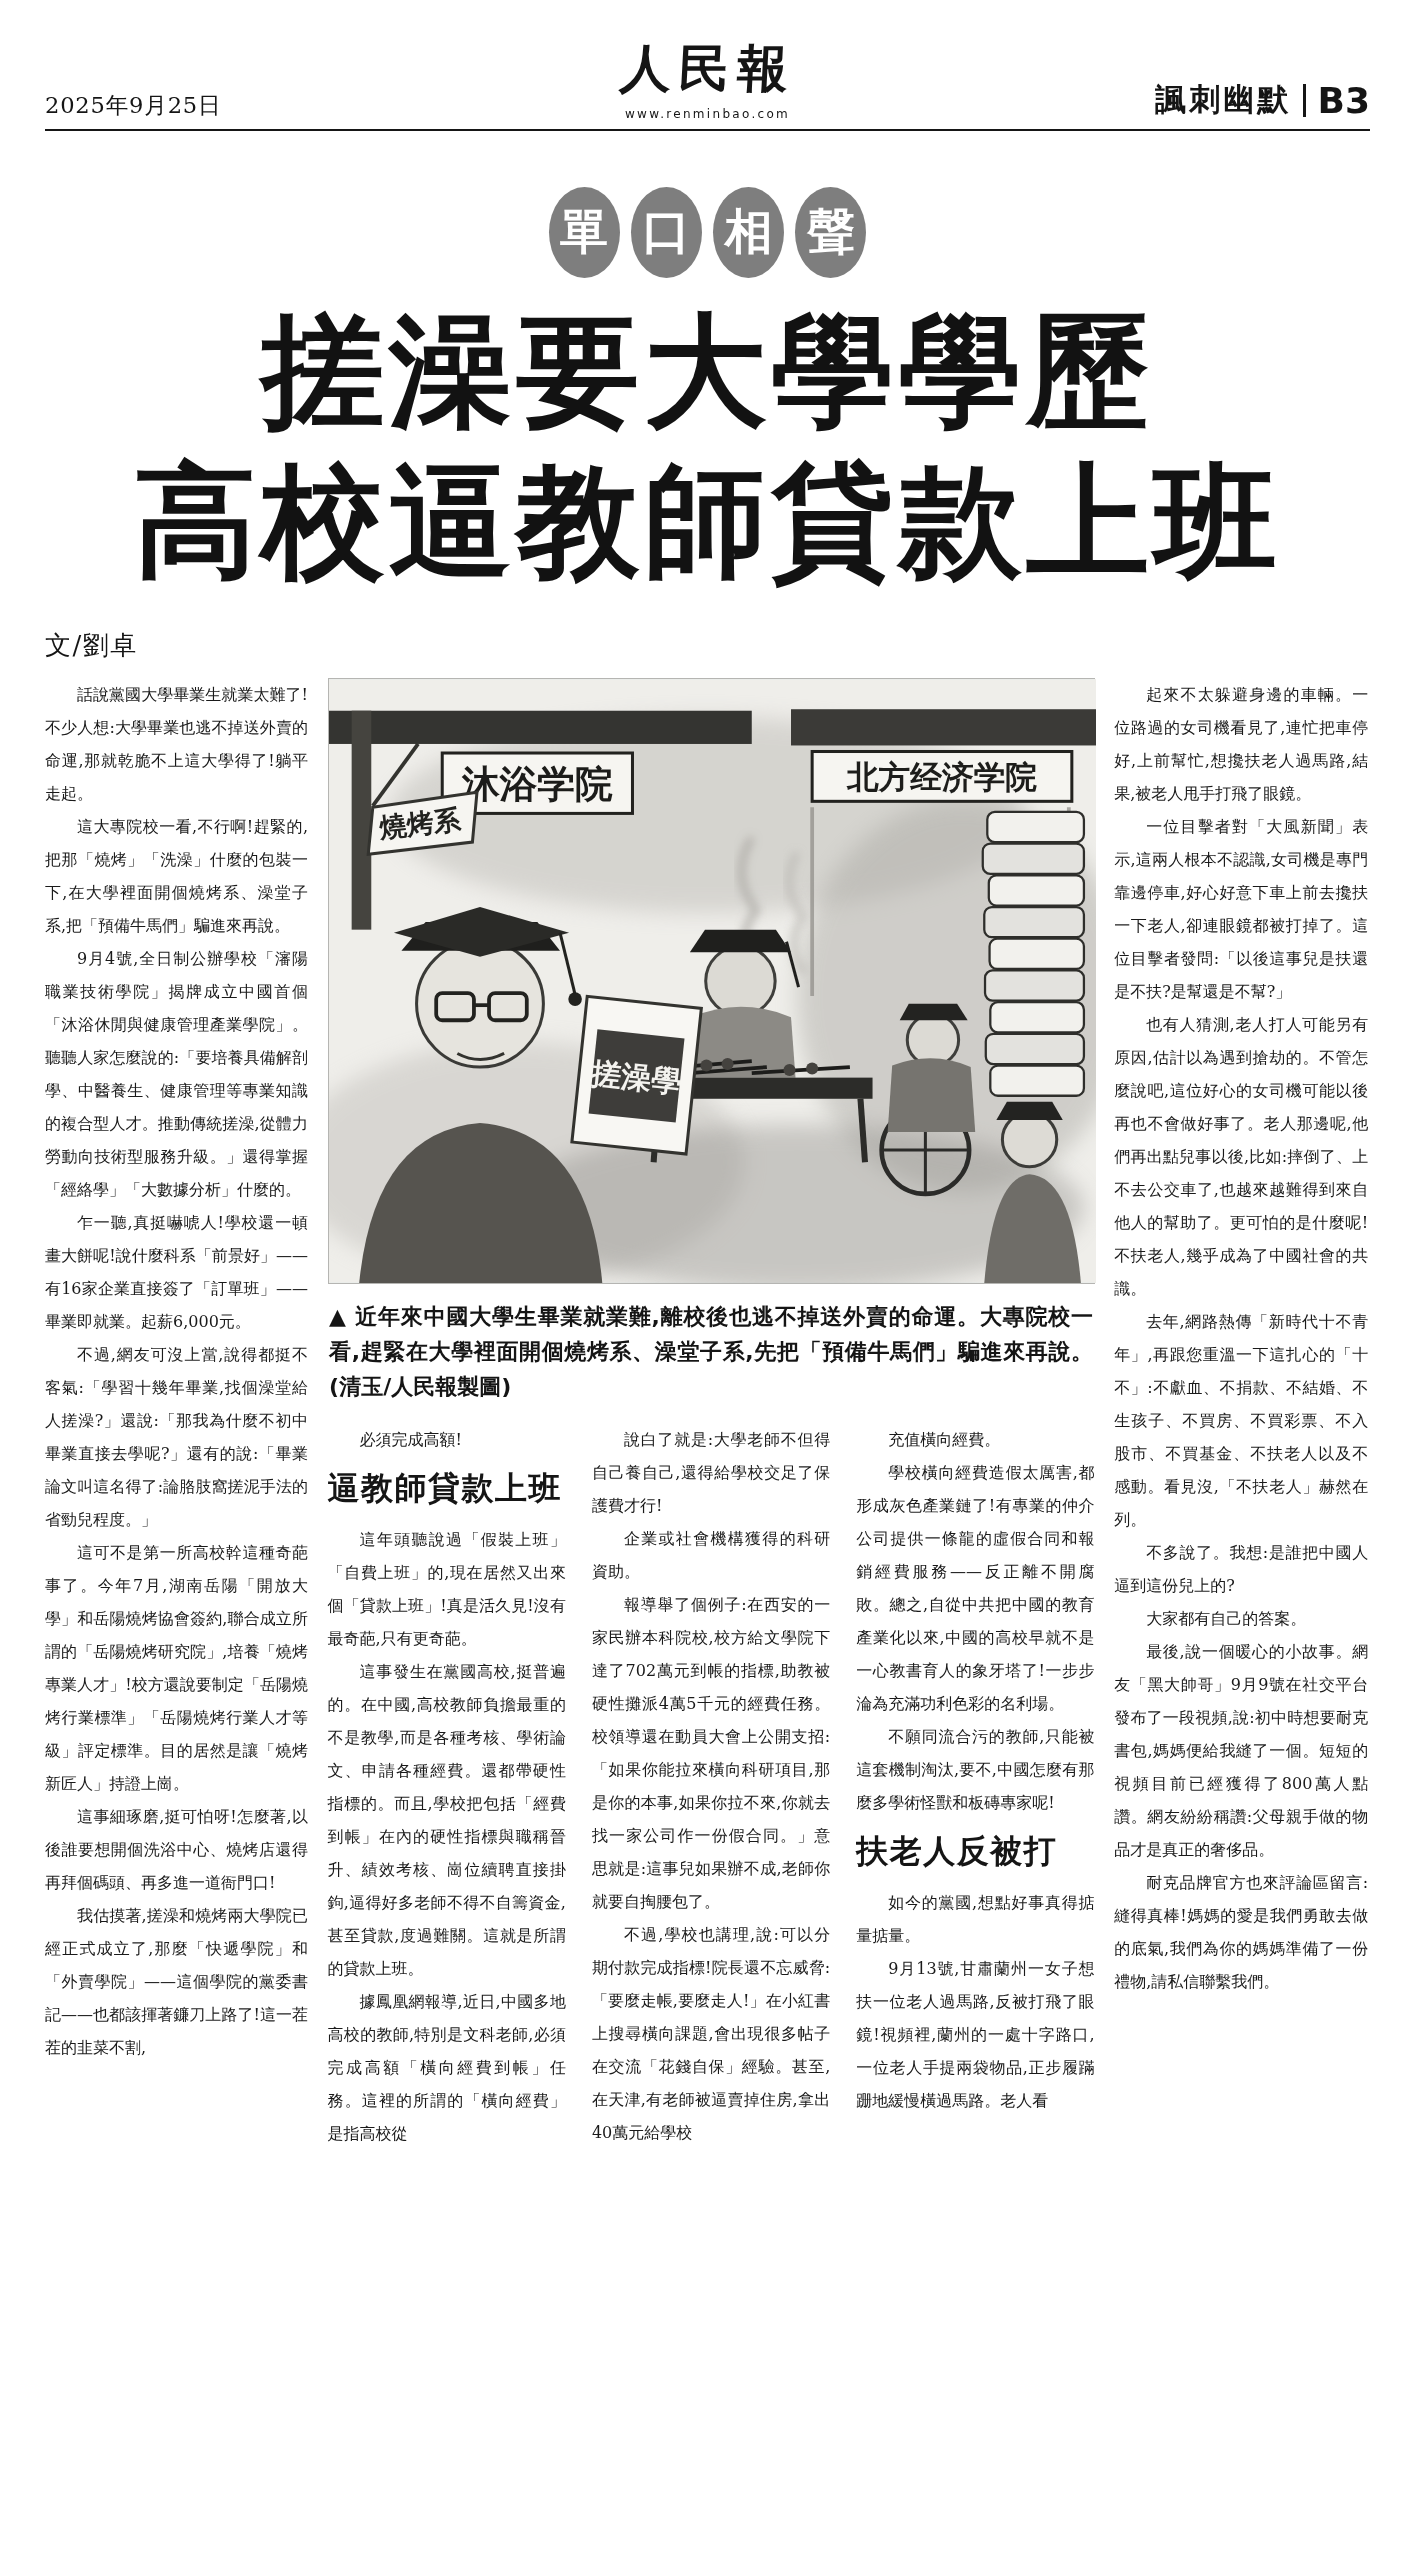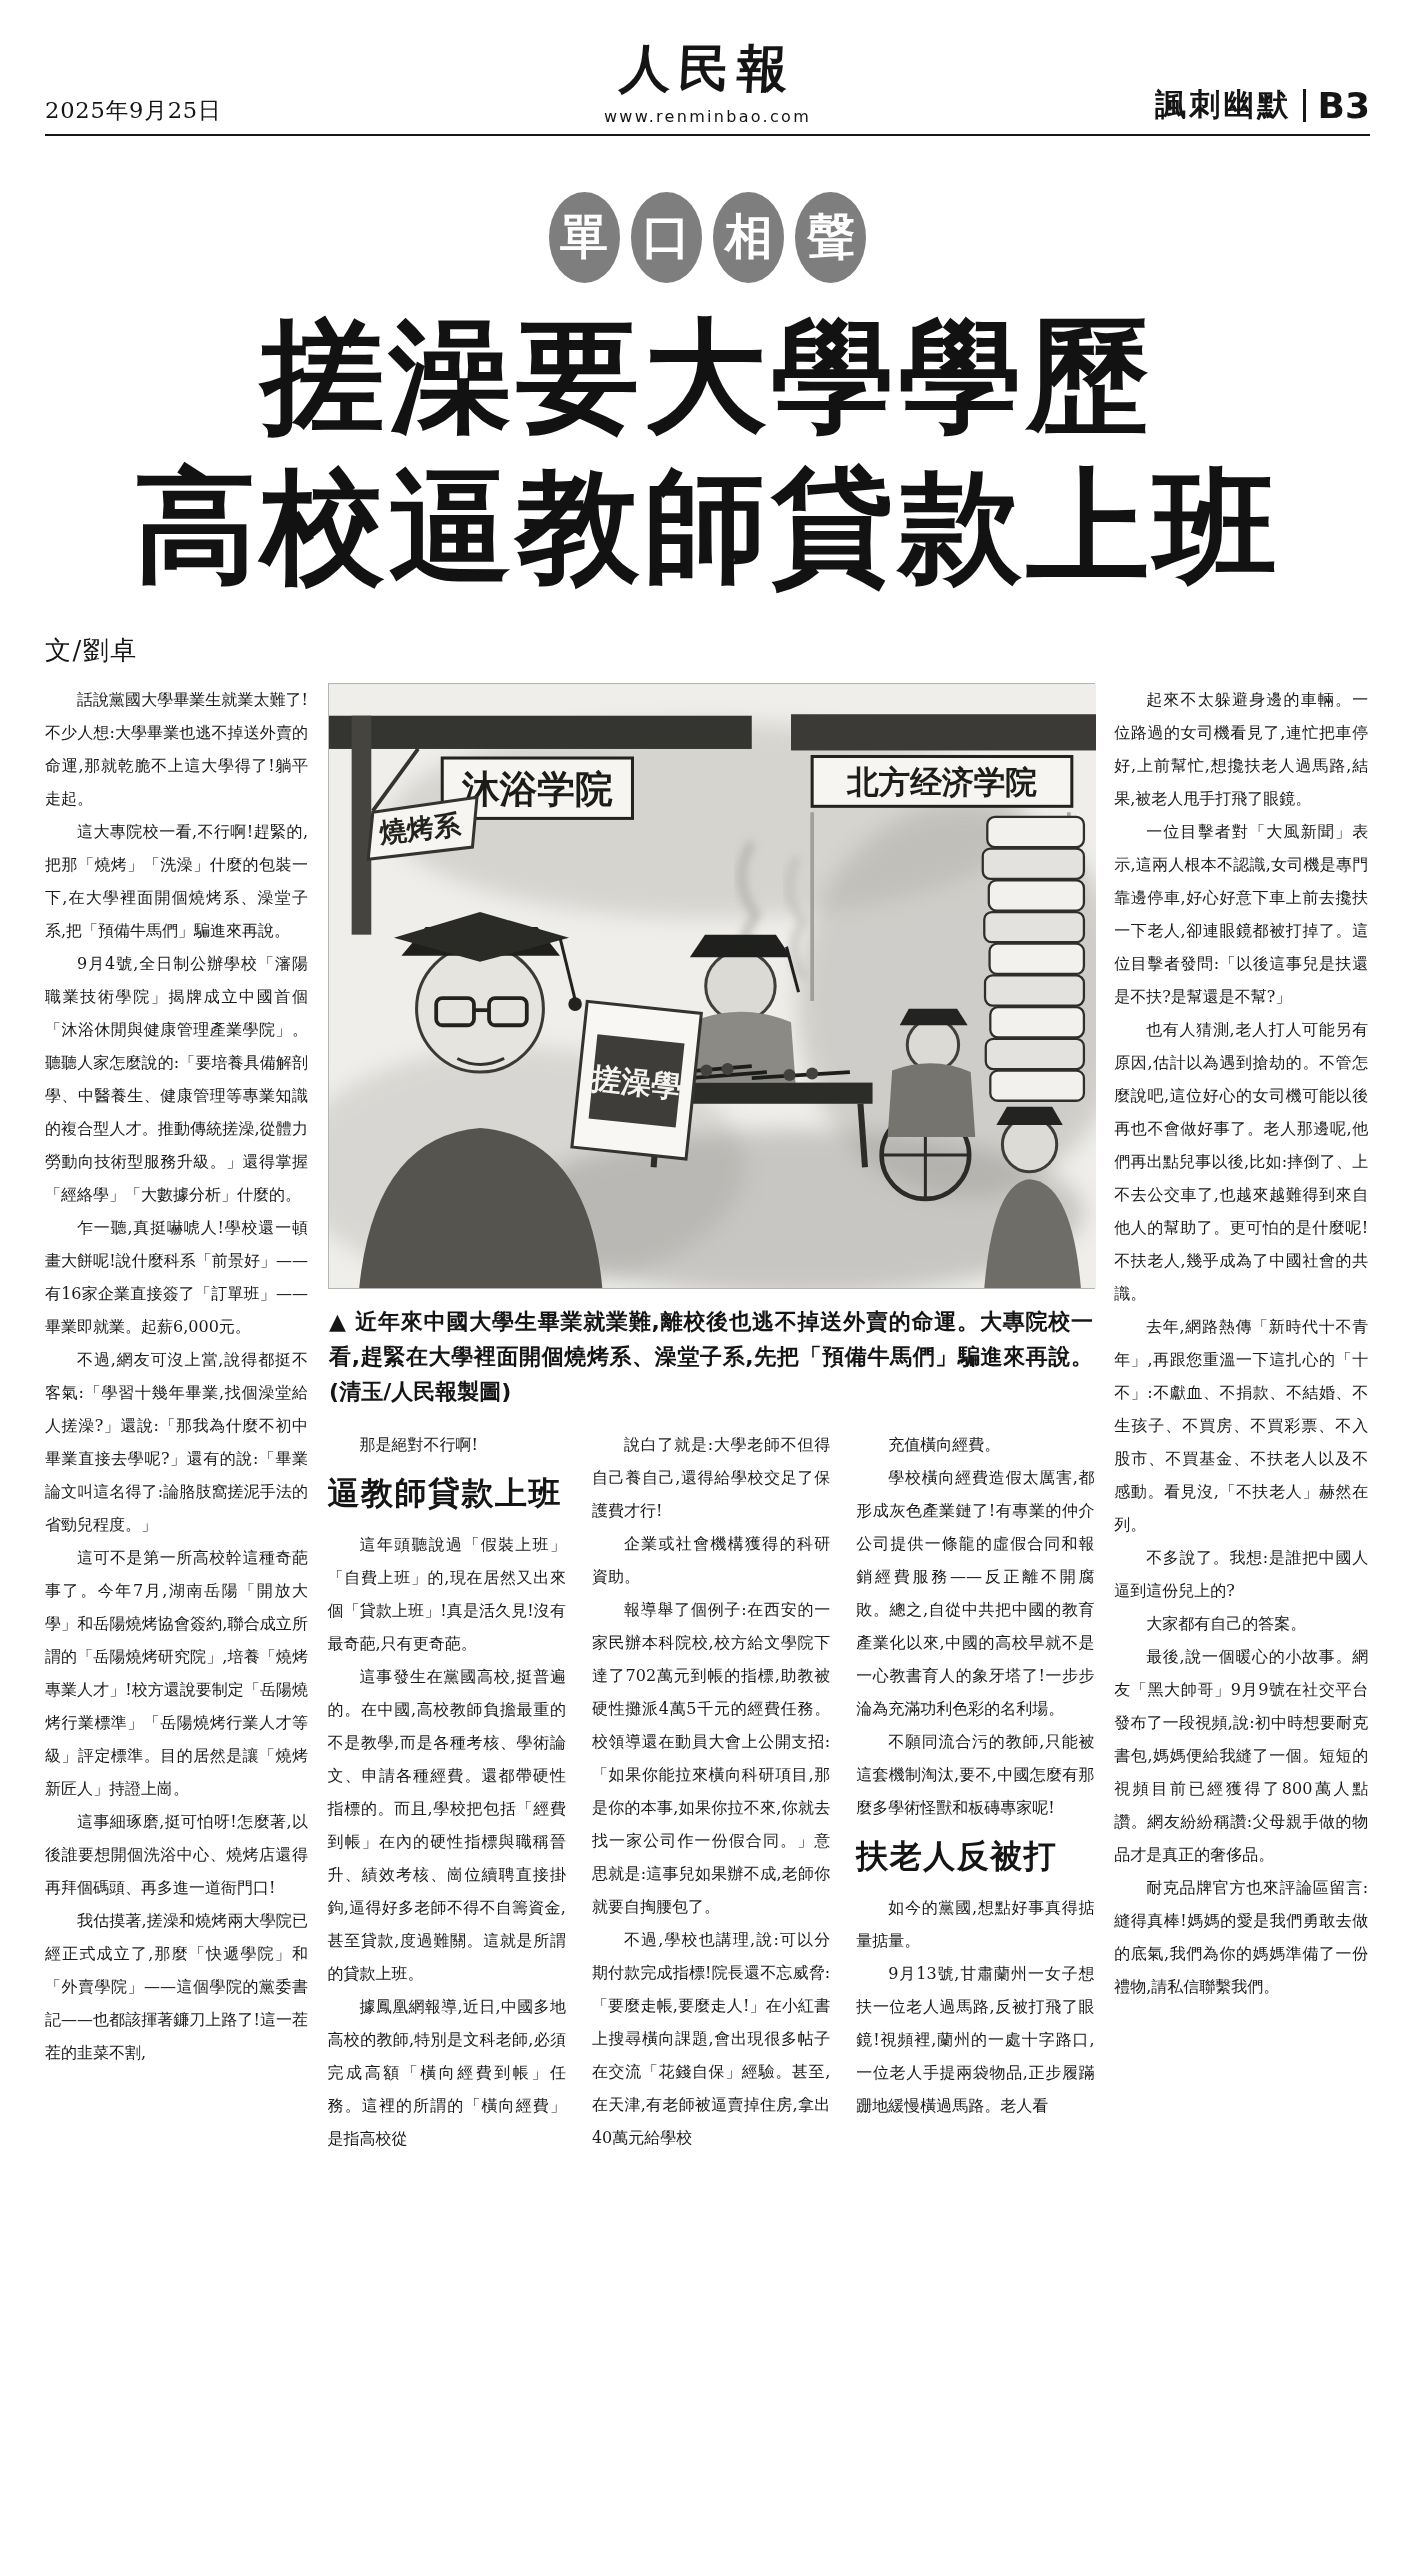--- a/index.html
+++ b/index.html
@@ -10,21 +10,21 @@
     padding:35px 45px 16.6px; position:relative;
     font-family:"DejaVu Serif","Liberation Serif",serif;
   }
   
   .masthead-row{ display:grid; grid-template-columns:1fr auto 1fr; align-items:end;
     border-bottom:2.3px solid #161616; padding-bottom:7.5px; }
   .m-date{ font-size:22.6px; letter-spacing:0.8px; align-self:end; }
   .m-center{ text-align:center; }
   .m-logo{ font-size:51px; font-weight:900; letter-spacing:7.5px;
     font-family:"DejaVu Serif","Liberation Serif",serif; transform:skewX(-3deg); }
-  .m-site{ font-size:16px; letter-spacing:2.3px; margin-top:3px; font-family:"DejaVu Sans","Liberation Sans",sans-serif; }
+  .m-site{ font-size:12px; letter-spacing:2.3px; margin-top:3px; font-family:"DejaVu Sans","Liberation Sans",sans-serif; }
   .m-right{ display:flex; justify-content:flex-end; align-items:center; gap:12px; }
   .m-section{ font-size:31px; font-weight:900; font-family:"DejaVu Sans","Liberation Sans",sans-serif; letter-spacing:3px;}
   .m-bar{ width:2.3px; height:33px; background:#161616; }
   .m-page{ font-size:36px; font-weight:900; font-family:"DejaVu Sans","Liberation Sans",sans-serif; }
   
   .kicker{ display:flex; justify-content:center; gap:11.3px; margin-top:56px; }
   .kbadge{ width:71px; height:91px; border-radius:50%; background:#7e7e7e; color:#fff;
     display:flex; align-items:center; justify-content:center; font-size:48px; font-weight:900;
     font-family:"DejaVu Sans","Liberation Sans",sans-serif; }
   .headline{ text-align:center; font-weight:900; font-size:123px; line-height:1.22;
@@ -193,21 +193,21 @@
               <rect x="350" y="470" width="116" height="112" fill="#3e3d3a"></rect>
               <text x="408" y="542" text-anchor="middle" font-size="40" font-weight="bold" fill="#f4f3ef" font-family="'DejaVu Serif','Liberation Serif',serif">搓澡學</text>
             </g>
           </g>
         </svg>
       </div>
       <div class="caption">▲ 近年來中國大學生畢業就業難,離校後也逃不掉送外賣的命運。大專院校一看,趕緊在大學裡面開個燒烤系、澡堂子系,先把「預備牛馬們」騙進來再說。(清玉/人民報製圖)</div>
 
       <div class="mid-cols">
         <div class="mcol">
-          <p class="para flush">那是絕對不行啊!</p>
+          <p class="para flush">必須完成高額!</p>
           <div class="subhead">逼教師貸款上班</div>
           <div>
               <p class="para">這年頭聽說過「假裝上班」「自費上班」的,現在居然又出來個「貸款上班」!真是活久見!沒有最奇葩,只有更奇葩。</p>
               <p class="para">這事發生在黨國高校,挺普遍的。在中國,高校教師負擔最重的不是教學,而是各種考核、學術論文、申請各種經費。還都帶硬性指標的。而且,學校把包括「經費到帳」在內的硬性指標與職稱晉升、績效考核、崗位續聘直接掛鉤,逼得好多老師不得不自籌資金,甚至貸款,度過難關。這就是所謂的貸款上班。</p>
               <p class="para">據鳳凰網報導,近日,中國多地高校的教師,特別是文科老師,必須完成高額「橫向經費到帳」任務。這裡的所謂的「橫向經費」是指高校從</p>
             </div>
         </div>
         <div class="mcol">
             <p class="para">說白了就是:大學老師不但得自己養自己,還得給學校交足了保護費才行!</p>
             <p class="para flush">企業或社會機構獲得的科研資助。</p>

